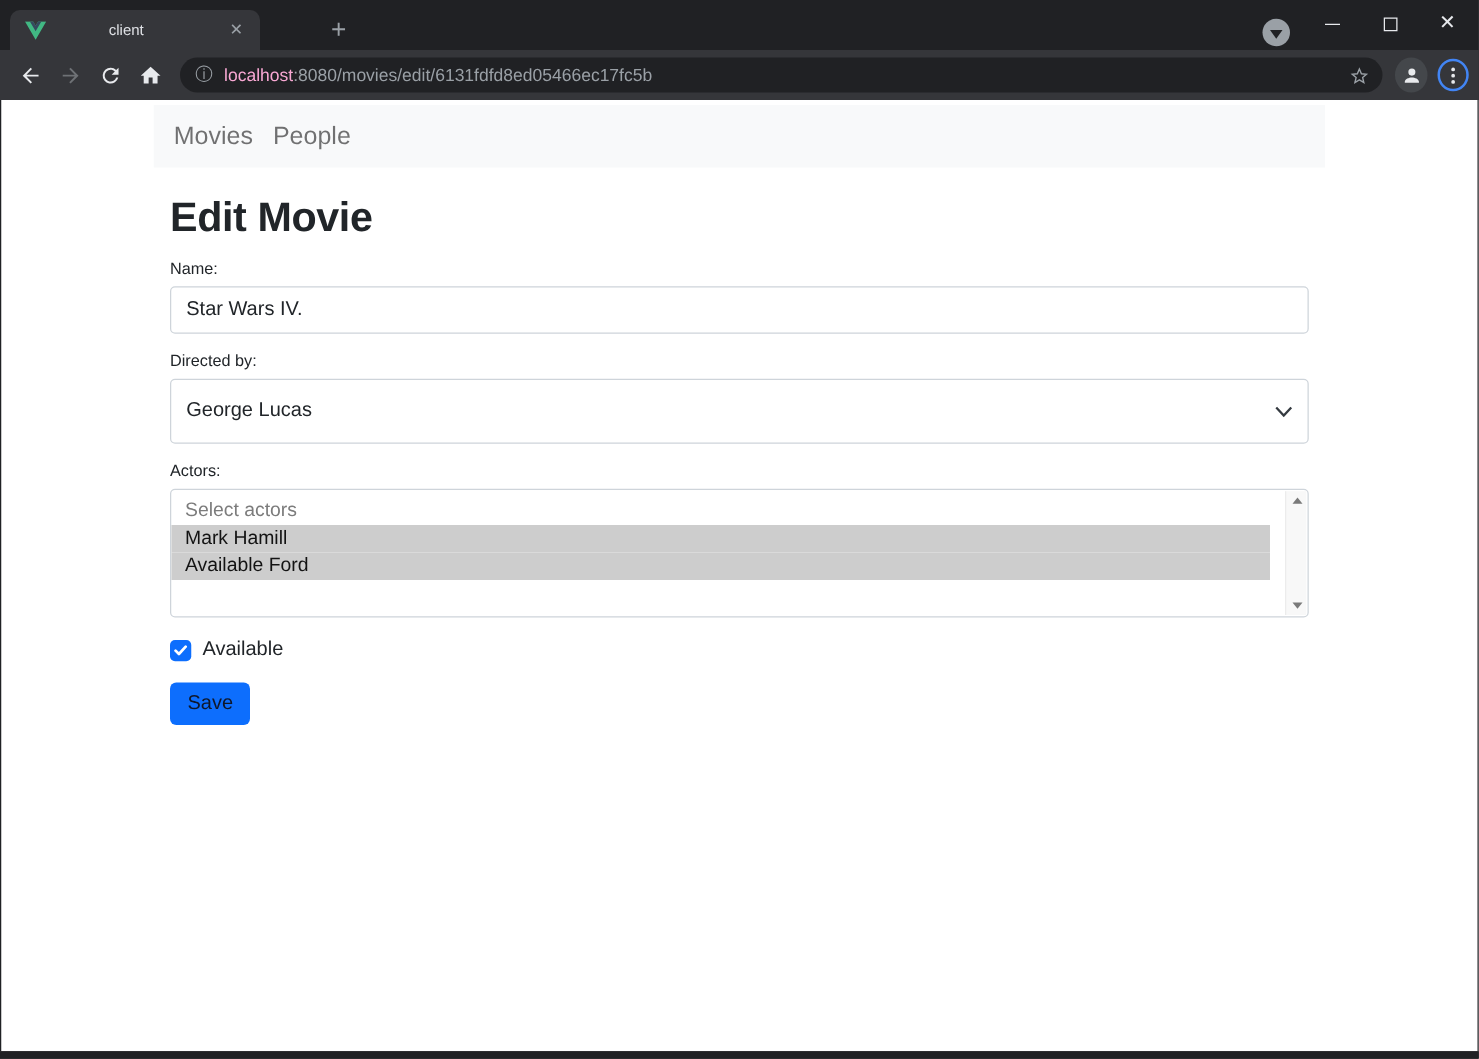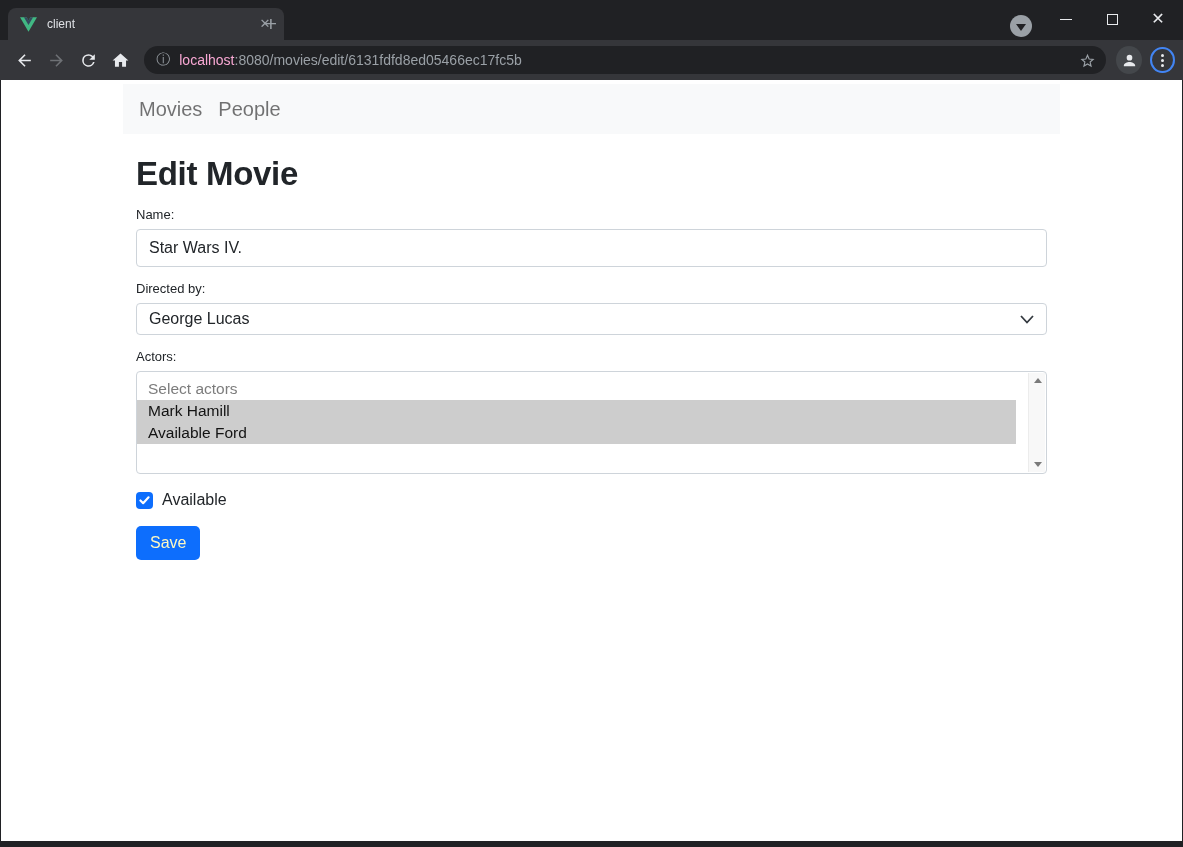--- a/index.html
+++ b/index.html
@@ -3,22 +3,22 @@
 <meta charset="utf-8">
 <style>
   * { margin:0; padding:0; box-sizing:border-box; }
   html,body { width:1183px; height:847px; }
   body { font-family:"Liberation Sans", sans-serif; background:#18191b; }
 
   .window { width:1183px; height:847px; background:#202124; position:relative; overflow:hidden; }
 
   
   .titlebar { height:40px; background:#202124; position:relative; }
-  .tab { position:absolute; left:8px; top:8px; width:276px; height:32px; background:#35363a;
-         border-radius:8px 8px 0 0; display:flex; align-items:center; padding:0 10px 0 12px; }
+  .tab { position:absolute; left:8px; top:8px; width:200px; height:32px; background:#35363a;
+         border-radius:8px 8px 0 0; display:flex; align-items:center; padding:0 10px 0 12px;gap:40px; }
   .tab-favicon { width:17px; height:15px; flex:0 0 auto; }
   .tab-title { color:#dfe1e5; font-size:12px; margin-left:10px; flex:1; }
   .tab-close { color:#9aa0a6; font-size:13px; width:18px; height:18px; line-height:18px;
                text-align:center; border-radius:50%; cursor:pointer; }
   .new-tab { position:absolute; left:258px; top:12px; width:26px; height:26px; color:#9aa0a6;
              font-size:21px; line-height:24px; text-align:center; border-radius:50%; cursor:pointer; }
   .update-badge { position:absolute; left:1010px; top:15px; width:22px; height:22px; border-radius:50%;
                   background:#9aa0a6; display:flex; align-items:center; justify-content:center; }
   .update-badge .dl-arrow { width:0; height:0; border-left:5px solid transparent; border-right:5px solid transparent;
                   border-top:7px solid #202124; margin-top:2px; }
@@ -54,21 +54,21 @@
           padding-top:4px; overflow:hidden; }
   .app-container { width:937px; margin:0 auto; }
   .navbar { background:#f8f9fa; height:50px; display:flex; align-items:center; padding:0 8px; }
   .nav-link { color:rgba(0,0,0,0.55); font-size:20px; margin:0 8px; cursor:pointer; text-decoration:none; }
   .content { width:911px; margin:0 auto; }
   .page-title { margin-top:21px; font-size:33px; font-weight:700; color:#212529; letter-spacing:-0.3px; }
   .fgroup { margin-top:14px; }
   .flabel { display:block; font-size:13px; color:#212529; margin-bottom:7px; }
   .tinput { width:100%; height:38px; border:1px solid #ced4da; border-radius:4px; padding:0 12px;
             font-size:16px; color:#212529; font-family:"Liberation Sans", sans-serif; background:#fff; }
-  .select { width:100%; height:32px; border:1px solid #ced4da; border-radius:4px; padding:0 12px;
+  .select { width:100%; height:52px; border:1px solid #ced4da; border-radius:4px; padding:0 12px;
             font-size:16px; color:#212529; background:#fff; display:flex; align-items:center;
             justify-content:space-between; cursor:pointer; }
   .listbox { position:relative; width:100%; border:1px solid #ced4da; border-radius:4px; background:#fff;
              overflow:hidden; }
   .listbox.actors { height:103px; }
   .listbox.genres { height:99px; }
   .opts { padding-top:6px; margin-right:30px; }
   .opt { height:22px; line-height:22px; font-size:15.5px; color:#131313; padding-left:11px; cursor:pointer; }
   .opt.placeholder { color:#7c7c7c; }
   .opt.selected { background:#cdcdcd; }
@@ -82,21 +82,21 @@
   .sb-up { top:0; } .sb-dn { bottom:0; }
   .tri-up { width:0; height:0; border-left:4px solid transparent; border-right:4px solid transparent;
             border-bottom:5px solid #7a7a7a; }
   .tri-dn { width:0; height:0; border-left:4px solid transparent; border-right:4px solid transparent;
             border-top:5px solid #7a7a7a; }
   .sb-thumb { position:absolute; left:2px; right:2px; top:16px; height:40px; background:#c2c2c2; cursor:pointer; }
   .check-row { margin-top:17px; display:flex; align-items:center; }
   .checkbox { width:17px; height:17px; border-radius:4px; background:#0d6efd; display:flex; align-items:center;
               justify-content:center; cursor:pointer; }
   .check-label { font-size:16px; color:#212529; margin-left:9px; }
-  .save-btn { margin-top:17px; display:inline-block; background:#0d6efd; color:#fef9c3; border:none;
+  .save-btn { margin-top:17px; display:inline-block; background:#0d6efd; color:#0f172a; border:none;
               border-radius:5px; font-size:16px; padding:8px 14px; cursor:pointer;
               font-family:"Liberation Sans", sans-serif; }
   .bottom-frame { height:6px; background:#202124; }
 </style>
 </head>
 <body>
 
 <div class="window">
 
   <div class="titlebar">

